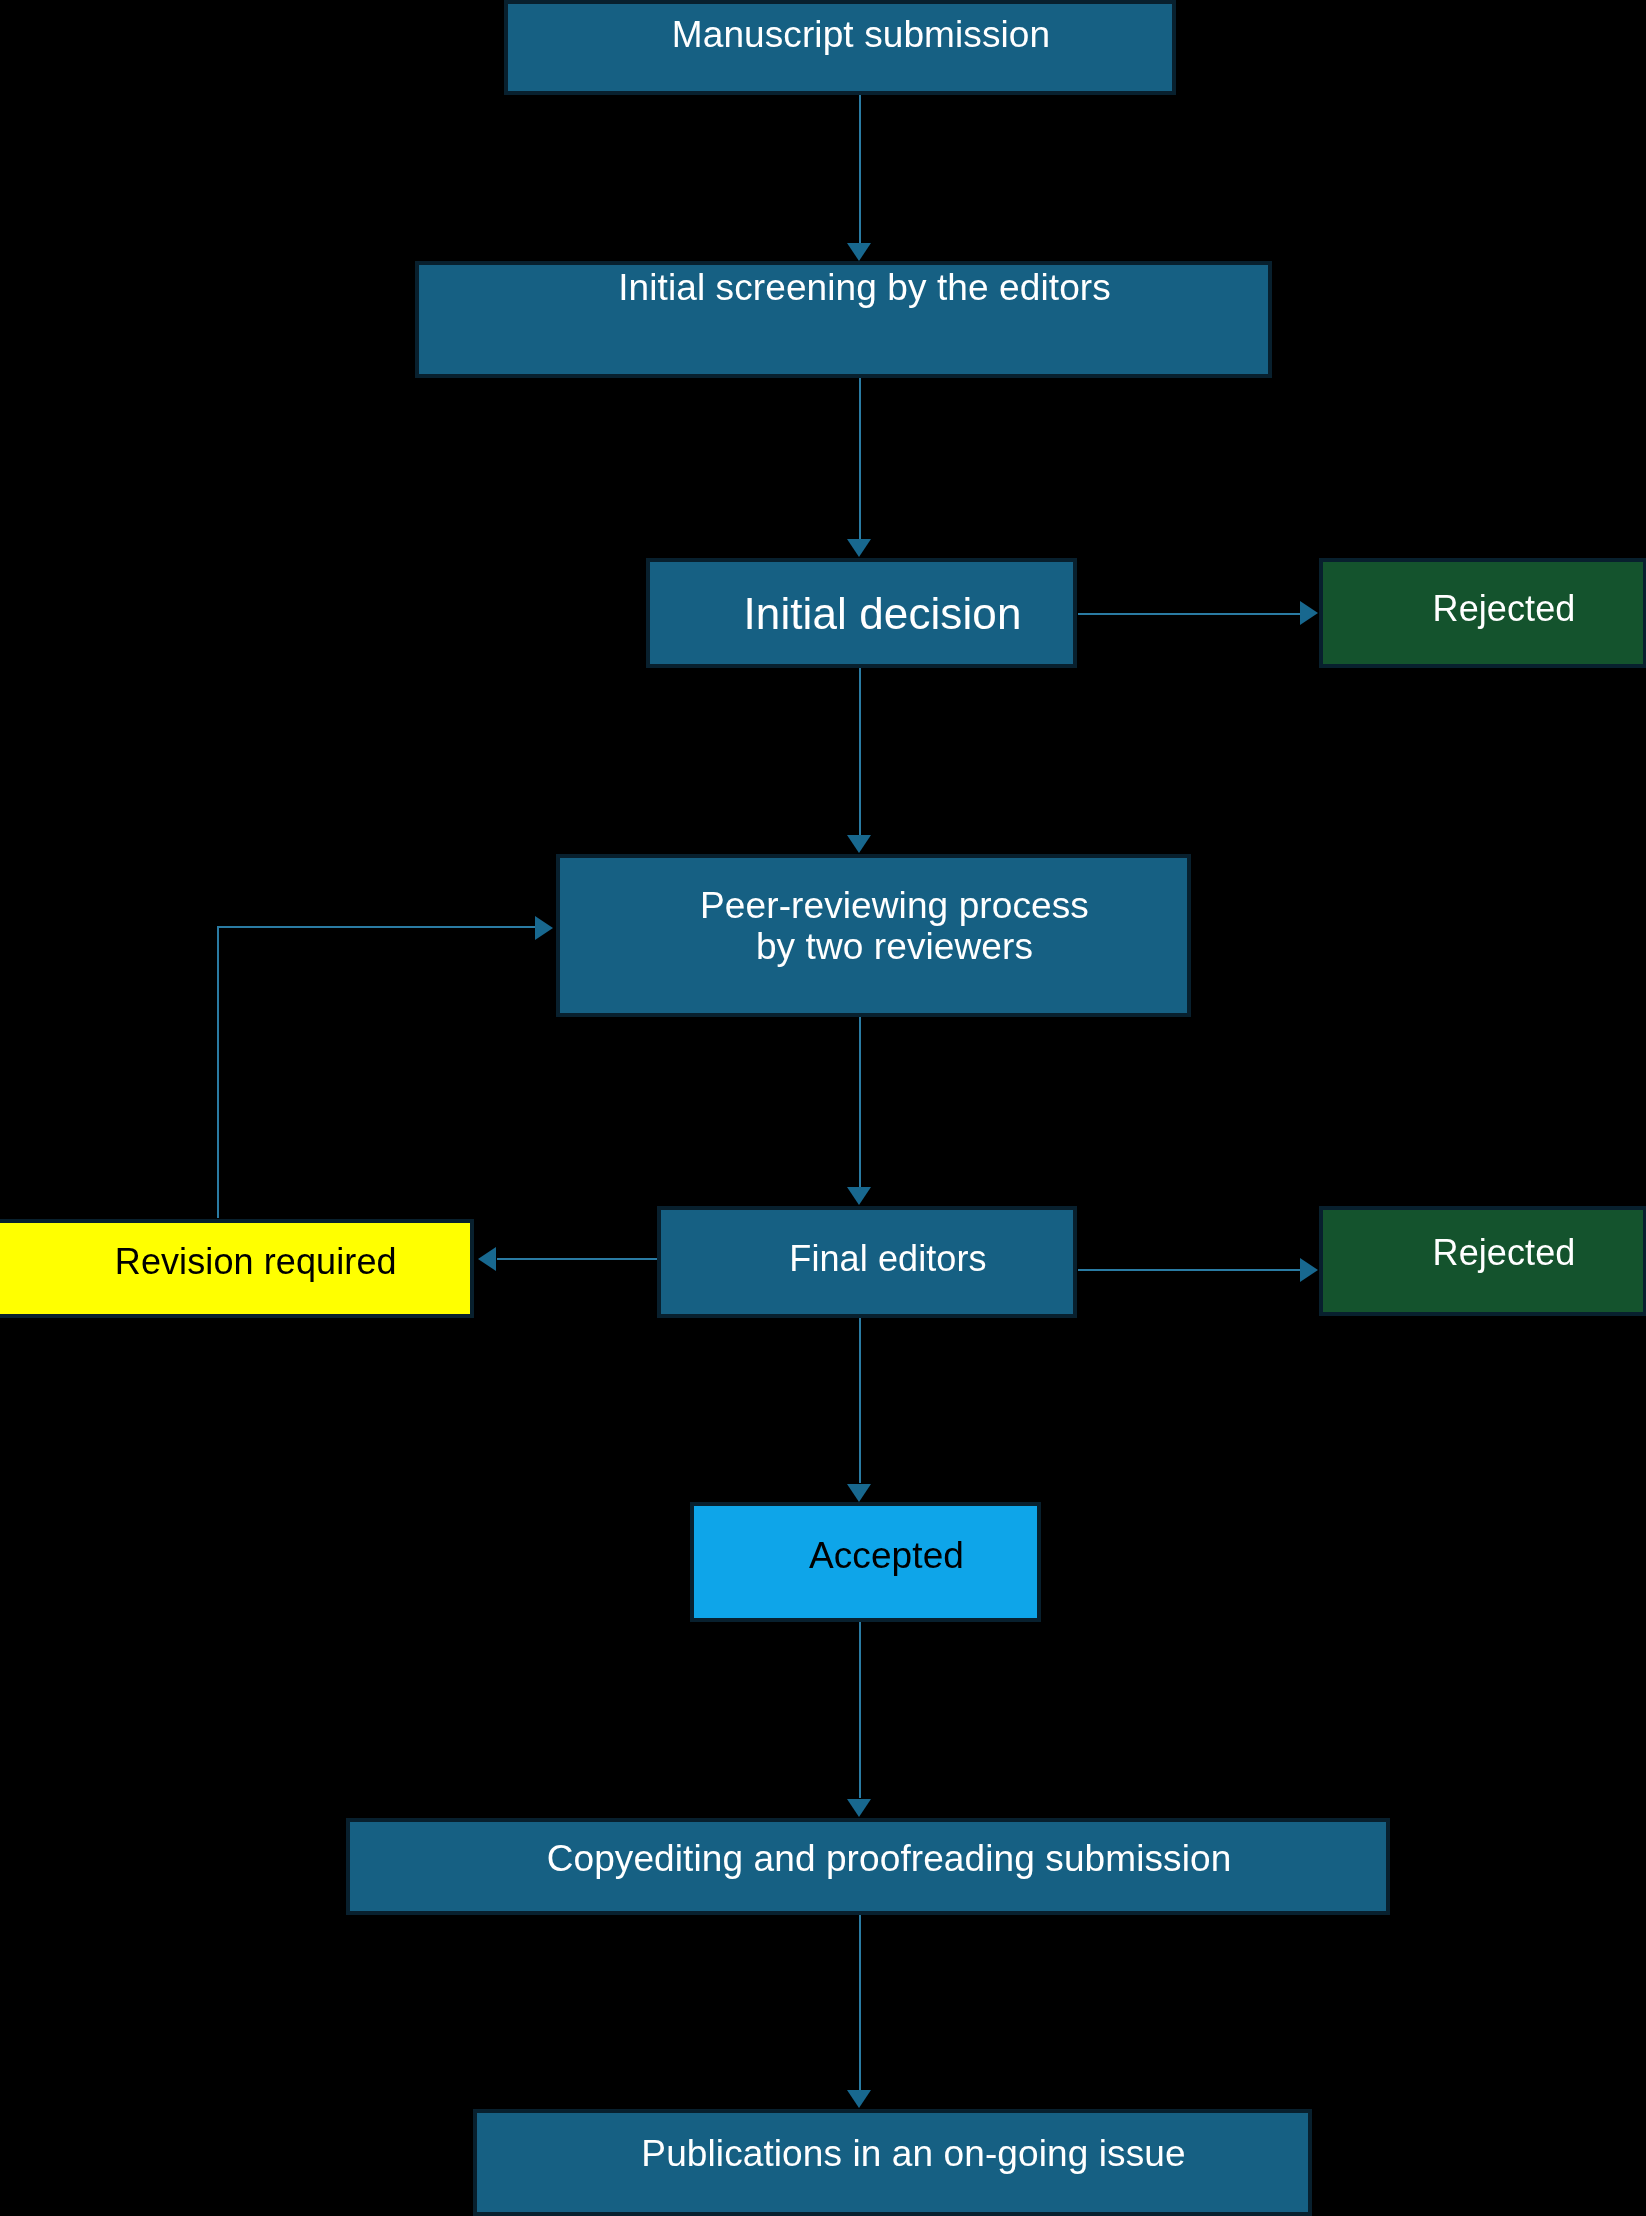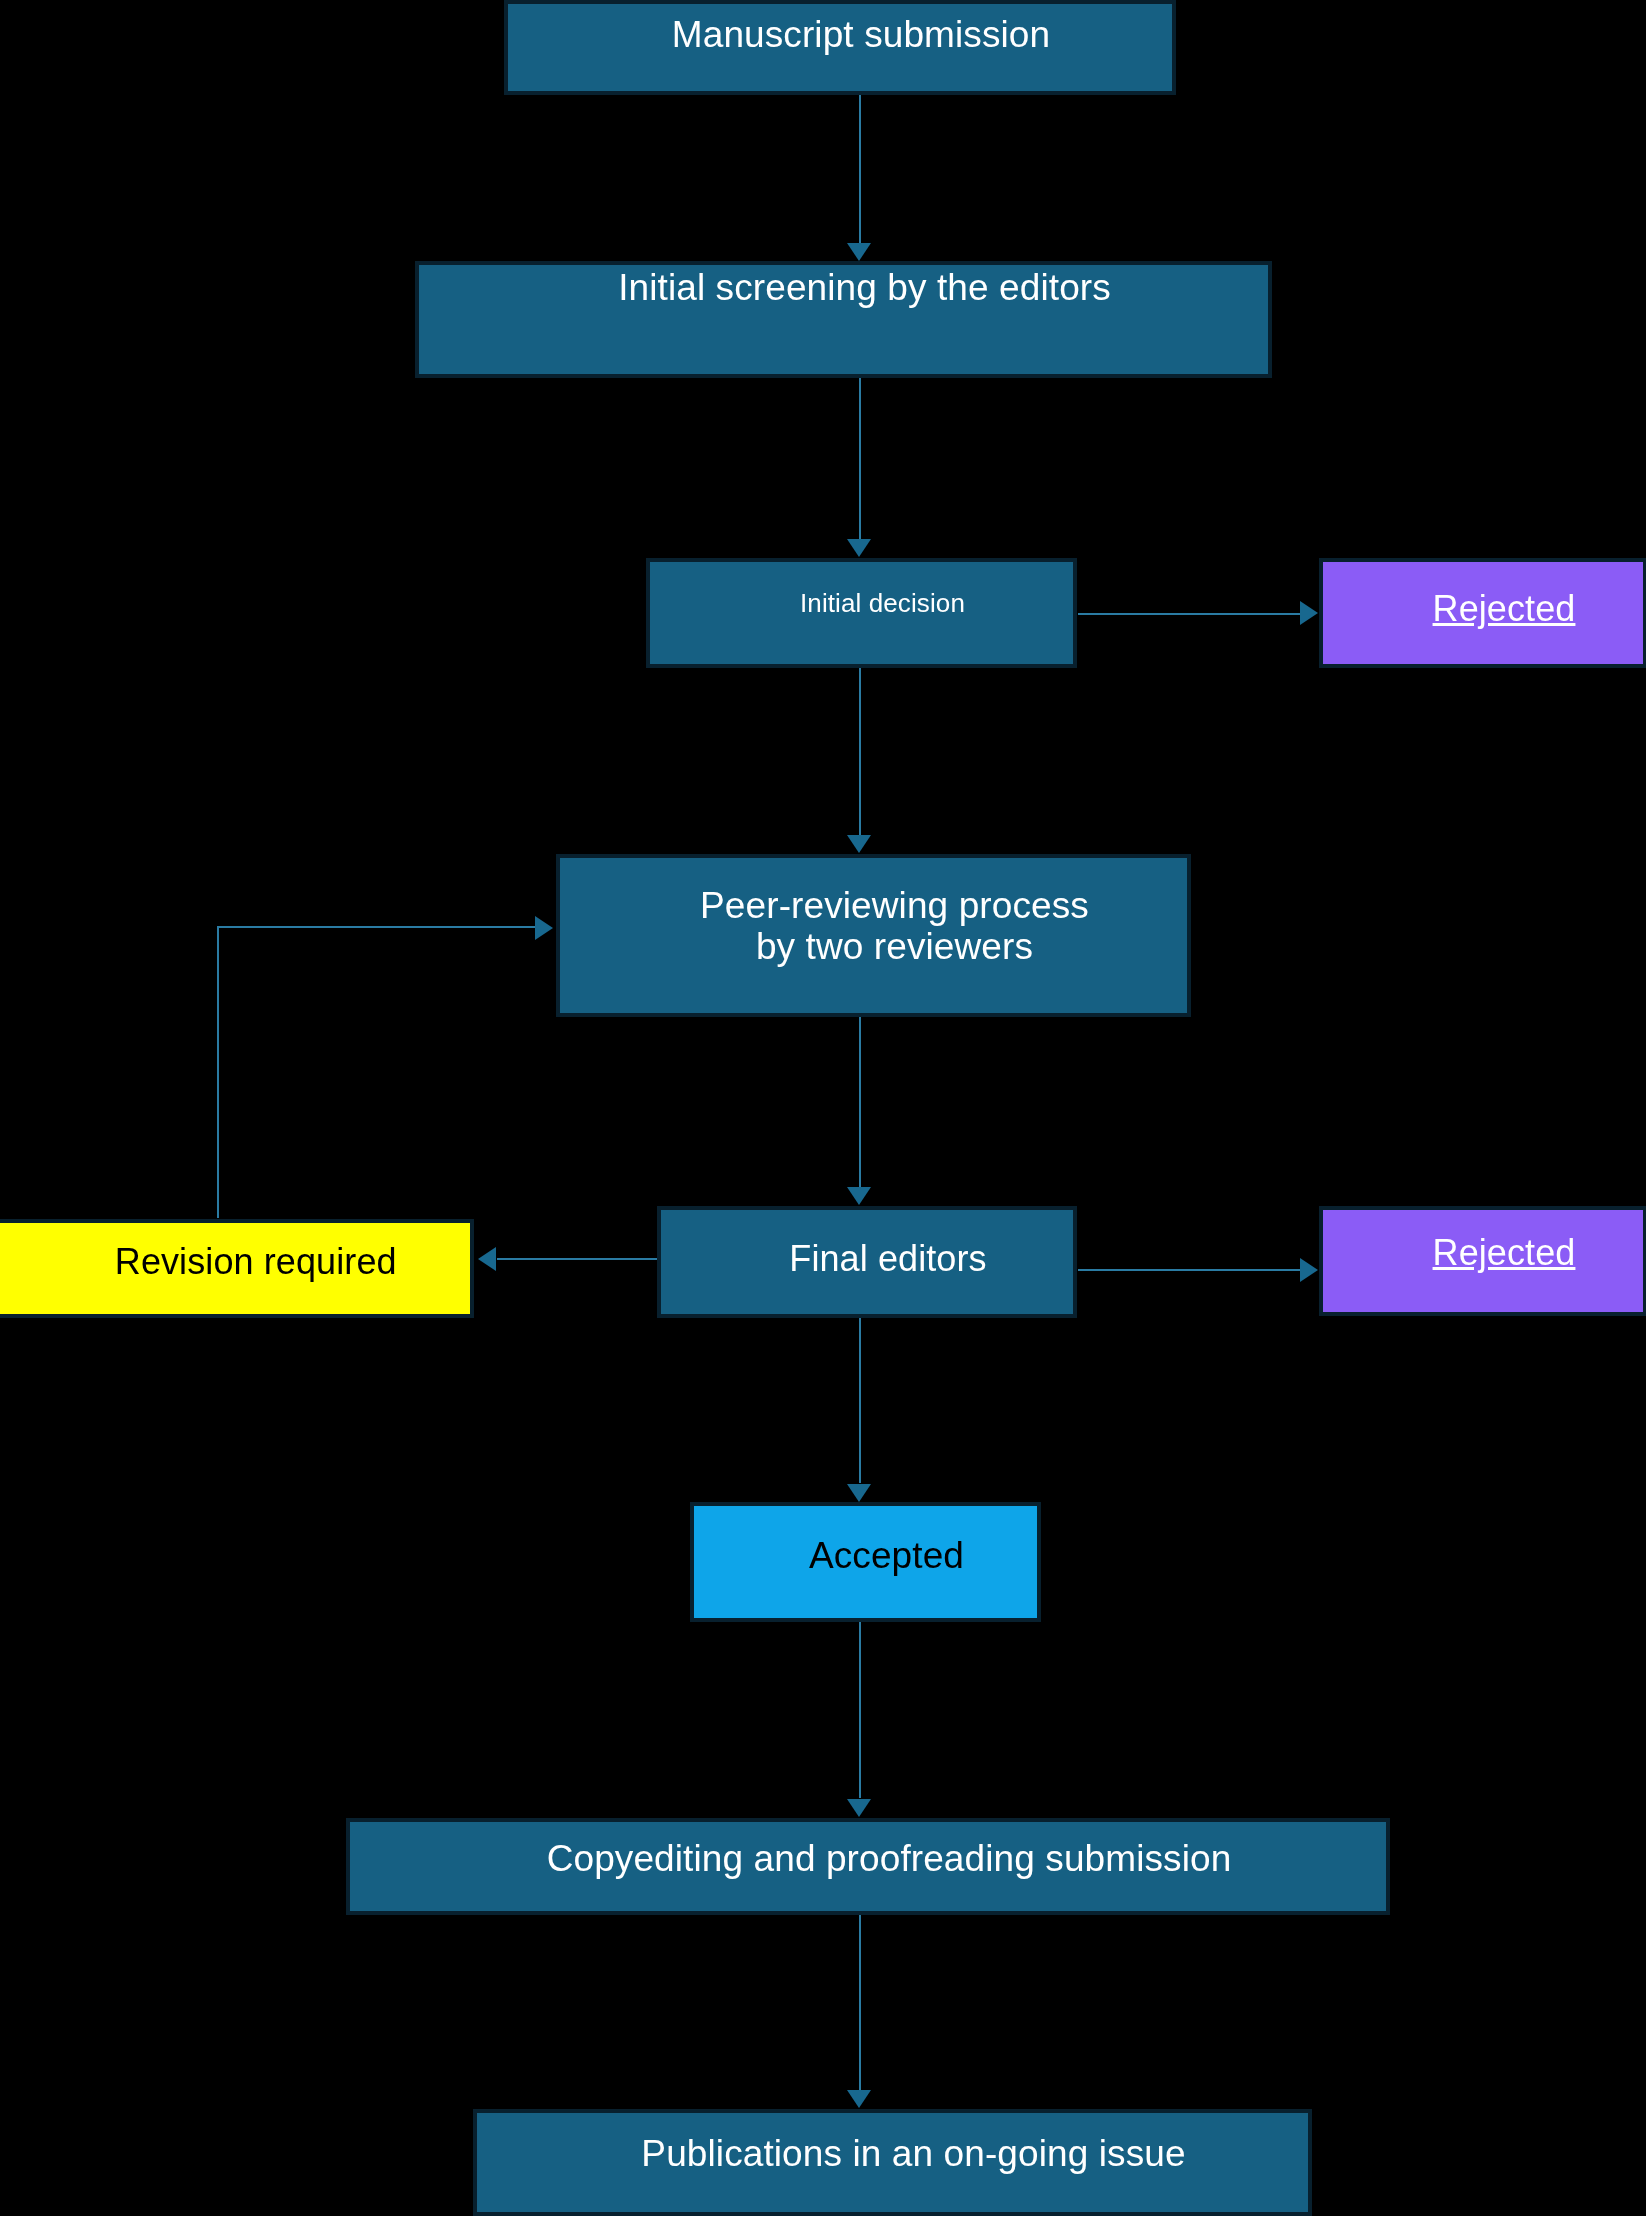--- a/index.html
+++ b/index.html
@@ -15,21 +15,21 @@
     box-sizing:border-box;
     border:4.3px solid #08202e;
     display:flex;
     justify-content:center;
     text-align:center;
     line-height:1.12;
     letter-spacing:0.1px;
   }
   .node .lbl{display:block;width:100%;margin-left:42px;}
   .fill-process{background:#166083;color:#ffffff;}
-  .fill-reject{background:#8b5cf6;color:#ffffff;text-decoration:underline;}
+  .fill-reject{background:#14532d;color:#ffffff;}
   .fill-revision{background:#ffff00;color:#000000;}
   .fill-accept{background:#0ea5e9;color:#000000;}
 
   
   .vline{position:absolute;width:2.2px;background:#2a7ba3;}
   .hline{position:absolute;height:2.2px;background:#2a7ba3;}
   .arrow-down{
     position:absolute;width:0;height:0;
     border-left:12.2px solid transparent;
     border-right:12.2px solid transparent;
@@ -88,21 +88,21 @@
   <div class="arrow-down" style="left:847px;top:2090px;"></div>
 
   <div class="node fill-process" style="left:504px;top:0px;width:672px;height:95px;font-size:37px;padding-top:10px;">
     <span class="lbl">Manuscript submission</span>
   </div>
 
   <div class="node fill-process" style="left:415px;top:261px;width:857px;height:117px;font-size:37px;padding-top:2px;">
     <span class="lbl">Initial screening by the editors</span>
   </div>
 
-  <div class="node fill-process" style="left:646px;top:558px;width:431px;height:110px;font-size:26px;padding-top:27px;">
+  <div class="node fill-process" style="left:646px;top:558px;width:431px;height:110px;font-size:44px;padding-top:27px;">
     <span class="lbl">Initial decision</span>
   </div>
 
   <div class="node fill-reject" style="left:1319px;top:558px;width:328px;height:110px;font-size:36px;padding-top:27px;">
     <span class="lbl">Rejected</span>
   </div>
 
   <div class="node fill-process" style="left:556px;top:854px;width:635px;height:163px;font-size:37px;padding-top:27px;">
     <span class="lbl" style="white-space:pre-line;">Peer-reviewing process
 by two reviewers</span>

